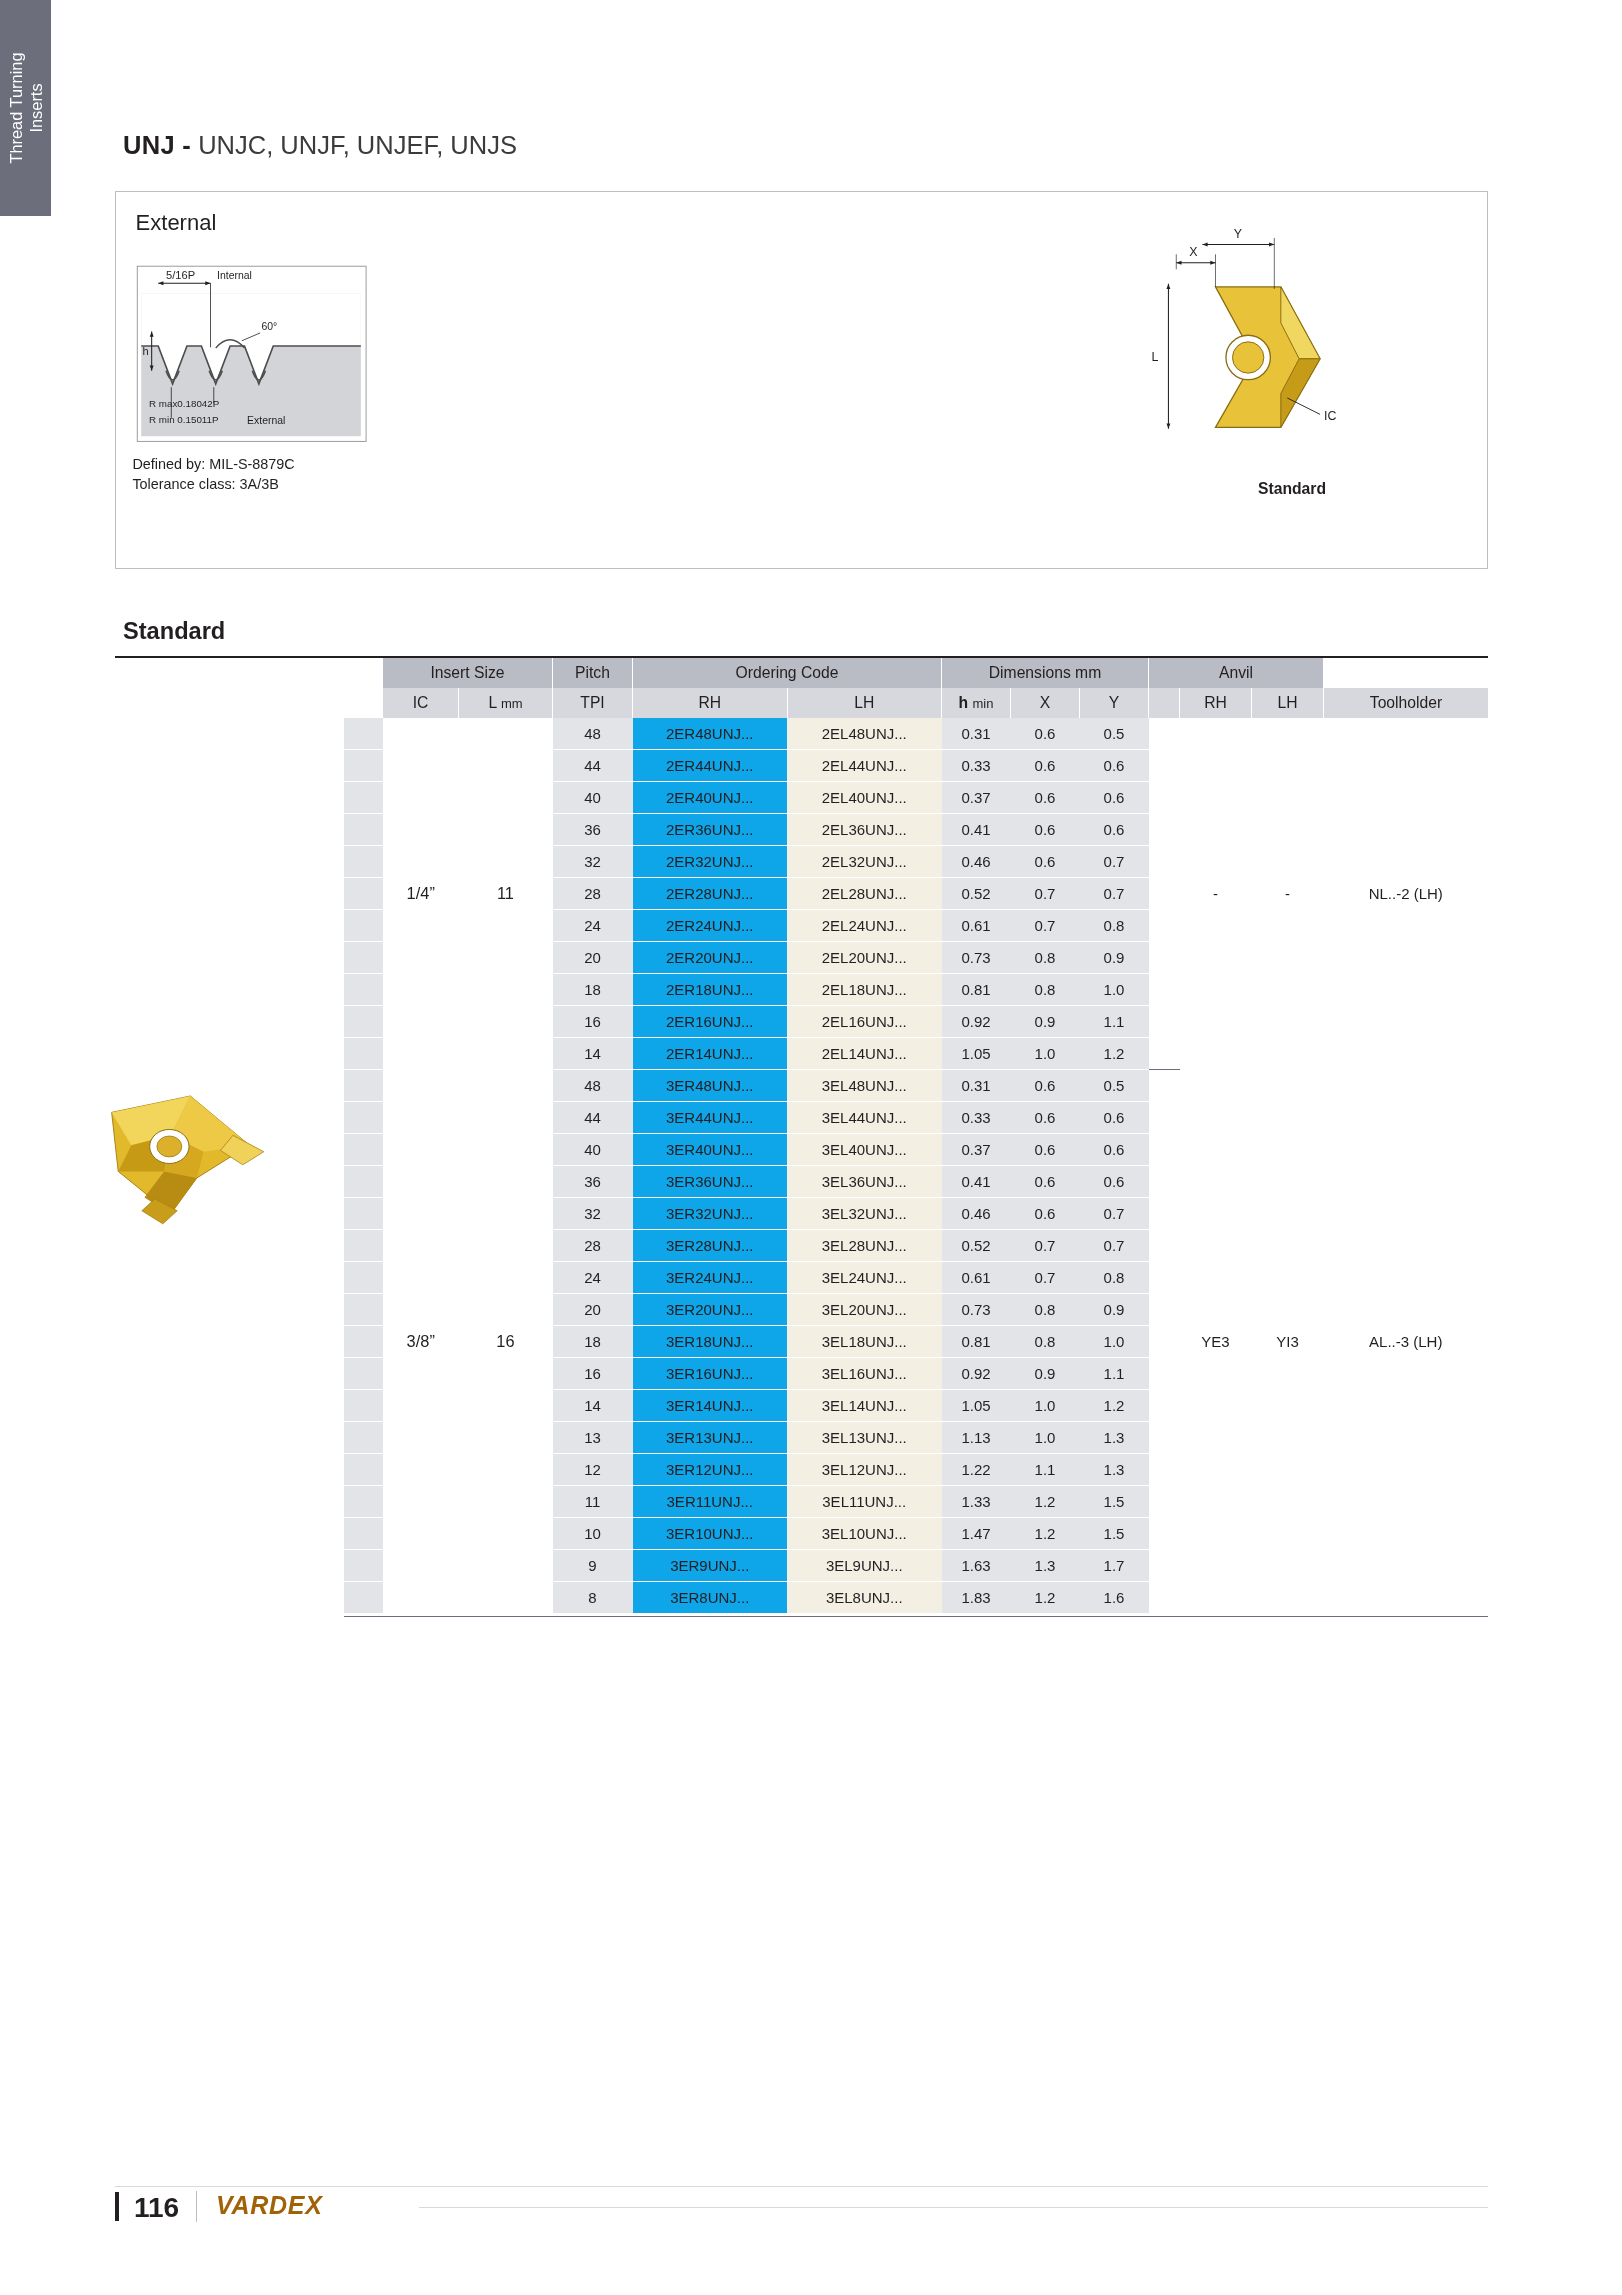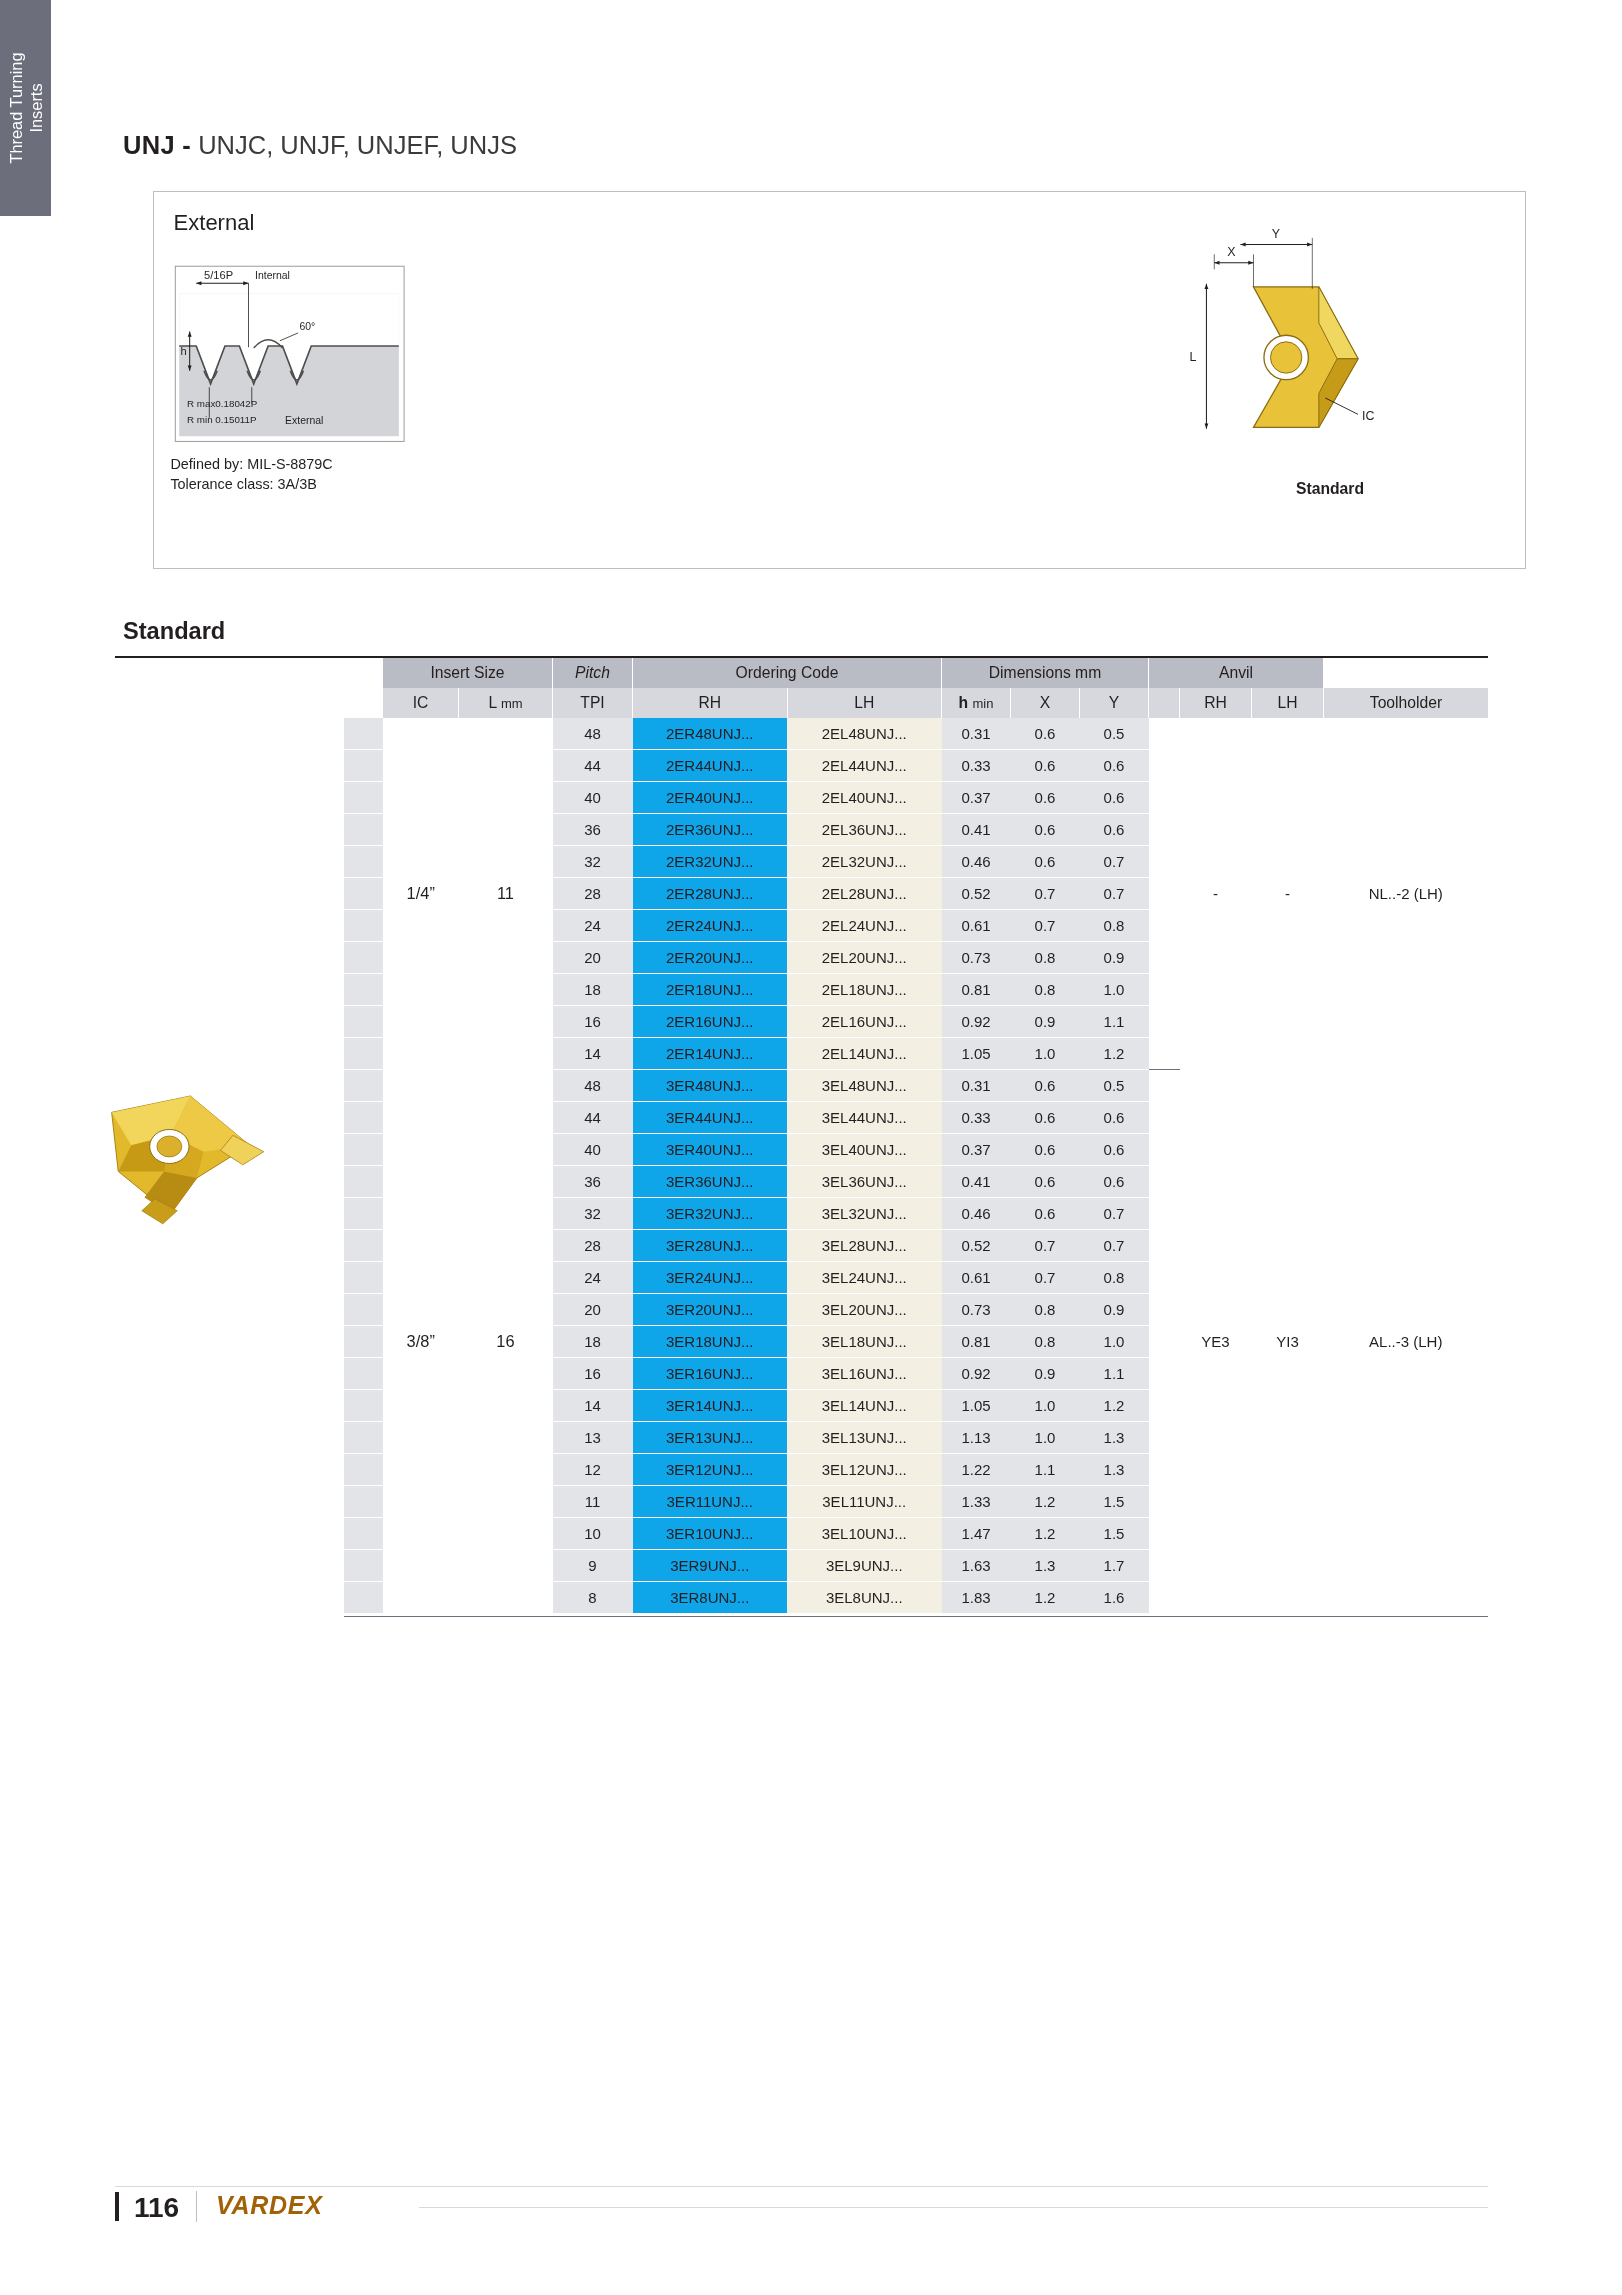--- a/index.html
+++ b/index.html
@@ -59,21 +59,20 @@
   
   .external-box {
     position: absolute;
     left: 115px;
     top: 191px;
     width: 1373px;
     height: 378px;
     border: 1.3px solid #bcbec0;
     background: #ffffff;
     box-sizing: border-box;
-    margin-left: 38px;
   }
   .external-heading {
     position: absolute;
     left: 19.6px;
     top: 18.3px;
     font-size: 22px;
     color: #231f20;
   }
 
   
@@ -374,21 +373,21 @@
   <polygon points="215,95 262,120 230,140 196,118" fill="#f0d15a" stroke="#a8820f" stroke-width="1.2"></polygon>
   <polygon points="96,192 130,210 108,230 76,210" fill="#c89d1a" stroke="#a8820f" stroke-width="1.2"></polygon>
 </svg>
 
 <div class="table-wrap">
   <table class="spec">
     <thead>
       <tr class="grp">
         <th class="blank" colspan="1" style="width:39px;"></th>
         <th colspan="2" style="width:151px;">Insert Size</th>
-        <th colspan="1" style="width:79px;font-style:italic;">Pitch</th>
+        <th colspan="1" style="width:79px;">Pitch</th>
         <th colspan="2" style="width:308px;margin-left:16px;">Ordering Code</th>
         <th colspan="3" style="width:206px;text-align:center;">Dimensions mm</th>
         <th colspan="3" style="width:162px;">Anvil</th>
         <th class="blank" colspan="1" style="width:164px;"></th>
       </tr>
       <tr class="sub">
         <th class="blank"></th>
         <th>IC</th>
         <th><span>L</span> <span class="hdr-unit">mm</span></th>
         <th>TPI</th>

